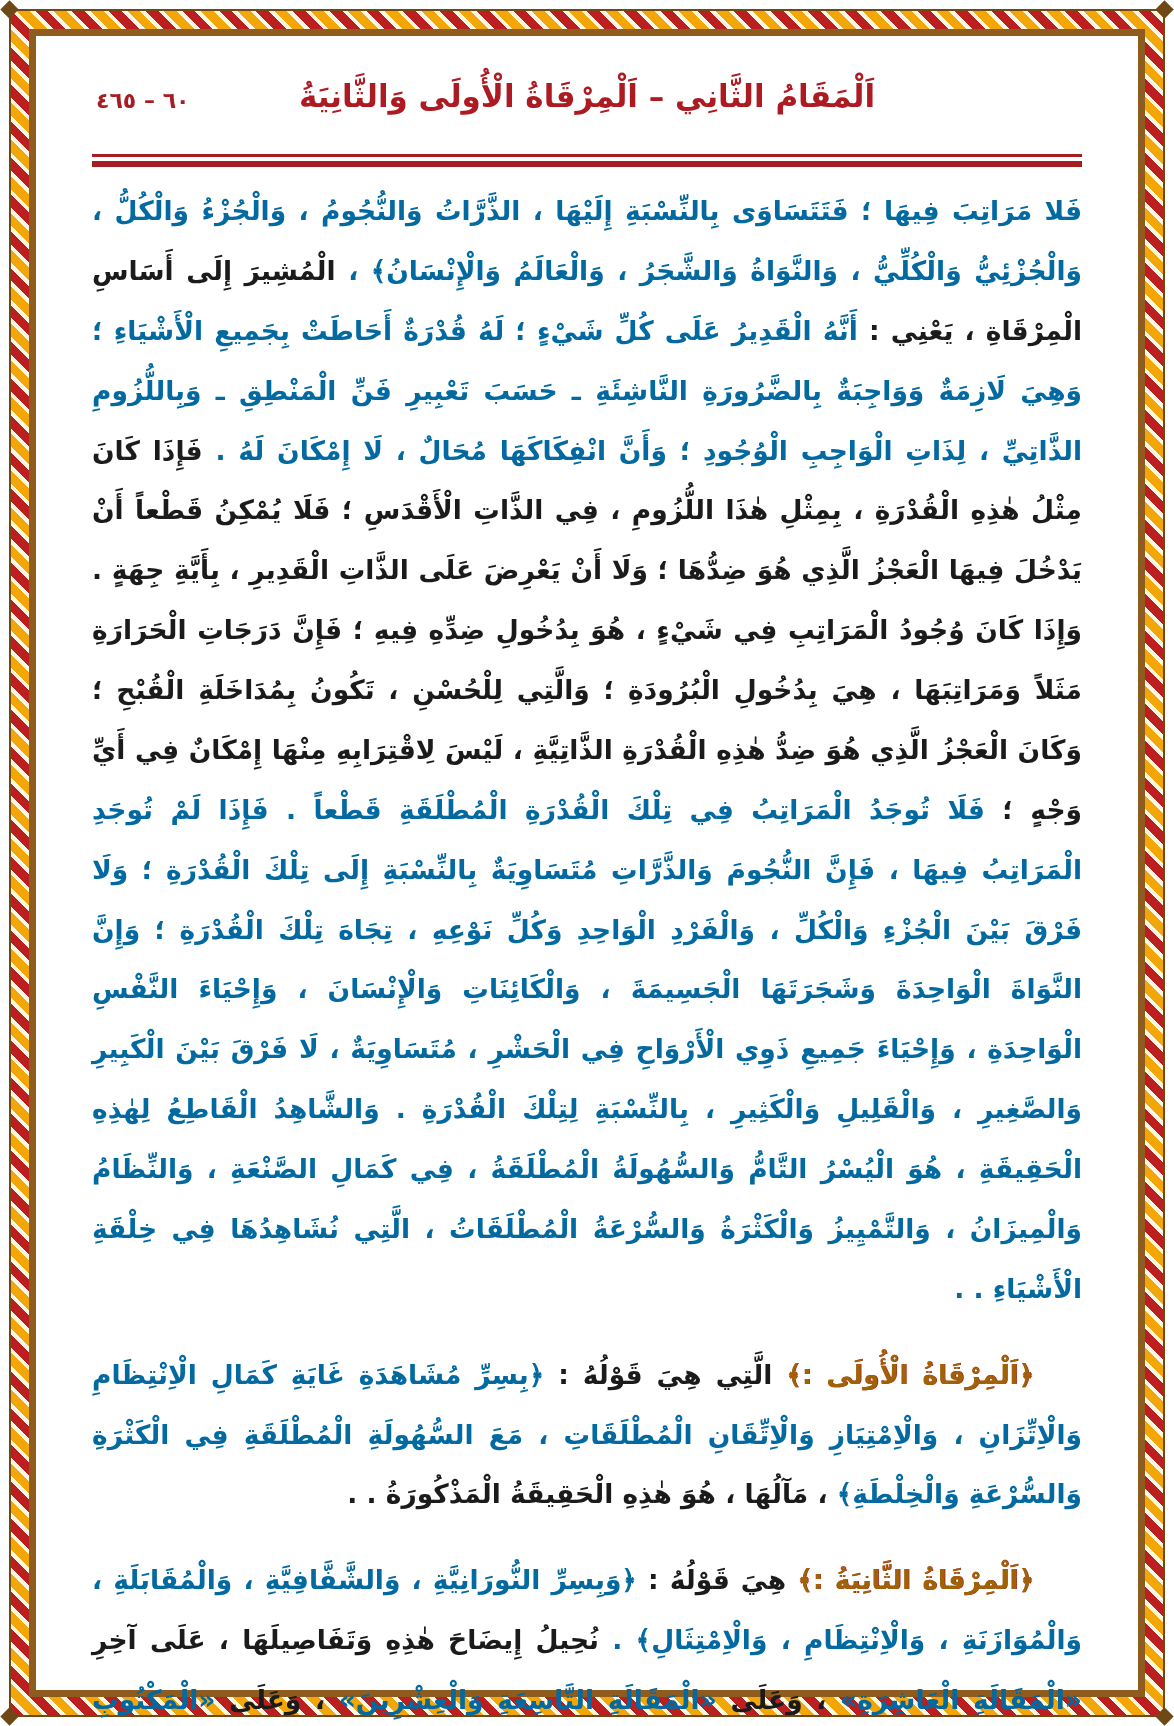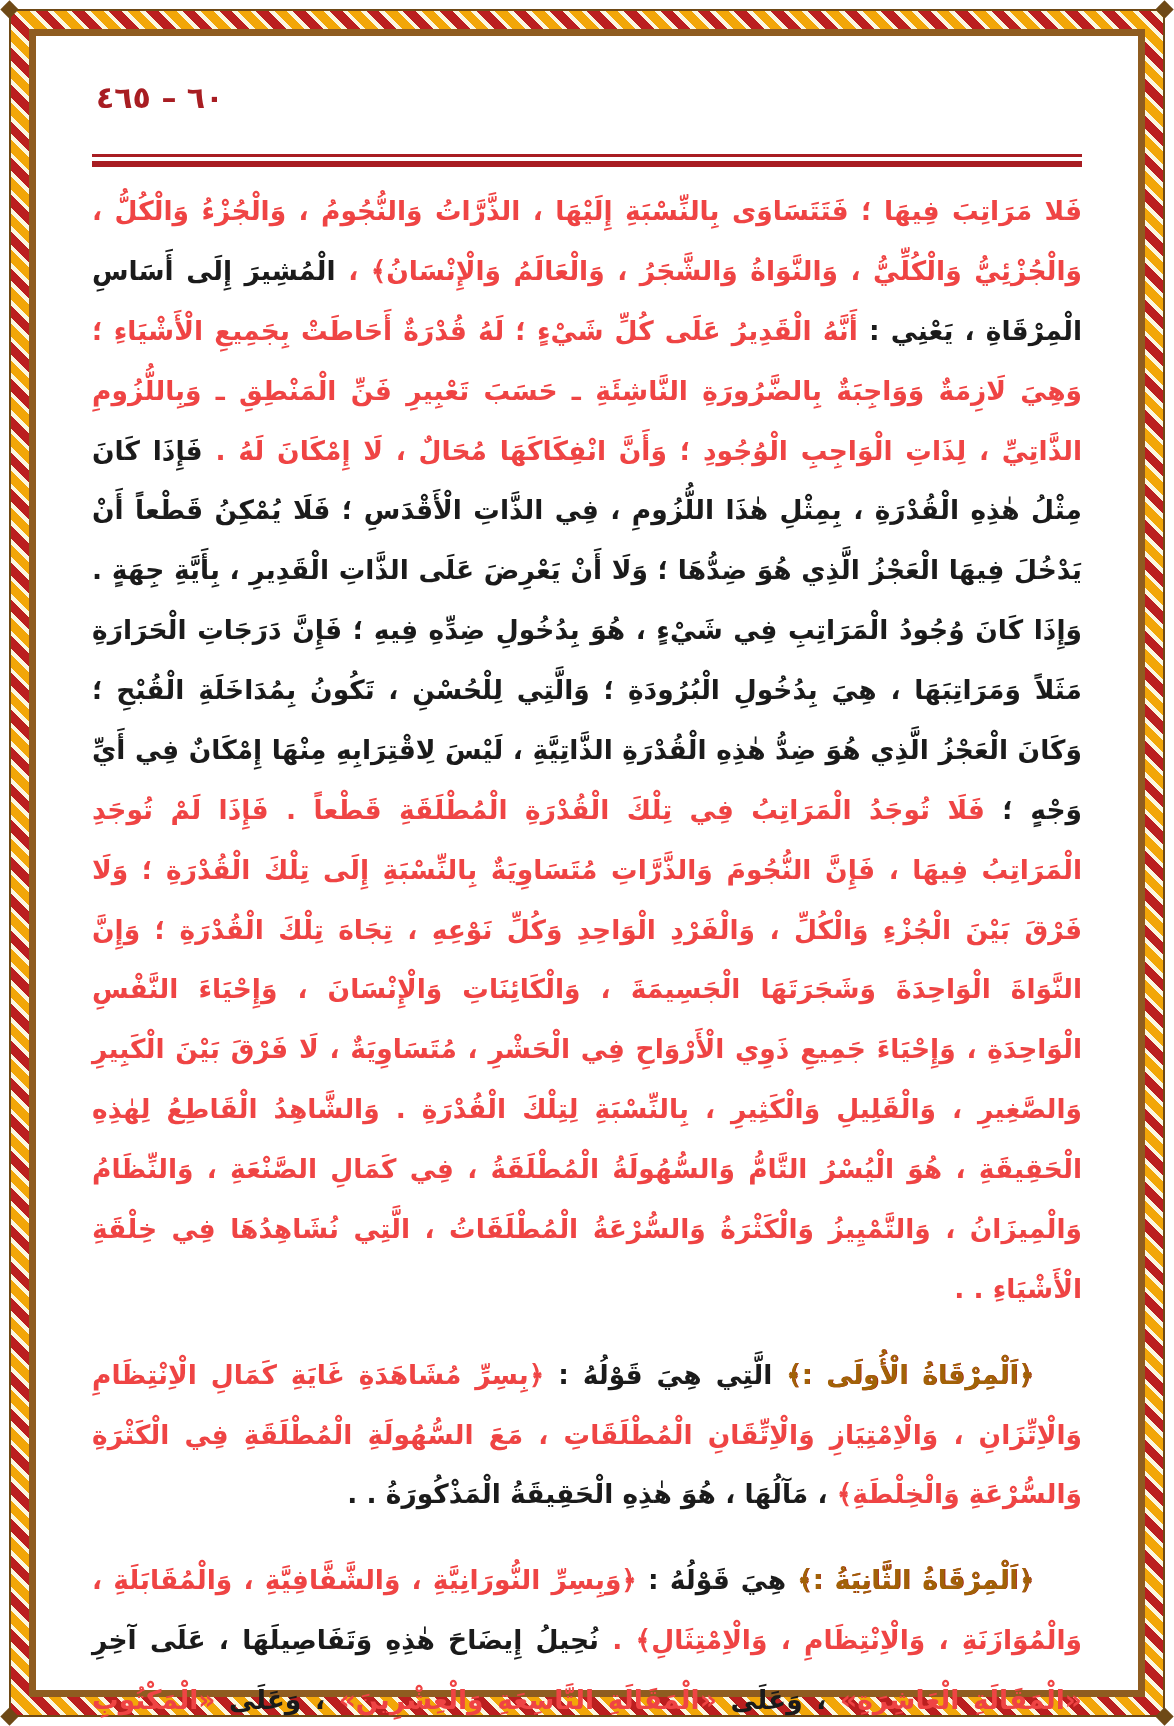--- a/index.html
+++ b/index.html
@@ -36,22 +36,22 @@
 
   
   .content {
     position:absolute; inset:36px;
     direction:rtl;
     padding:28px 56px 0 56px;
     box-sizing:border-box;
   }
   .header { position:relative; height:86px; }
   .page-numbers {
-    position:absolute; left:4px; top:16px;
-    color:#a81d22; font-weight:bold; font-size:30px;
+    position:absolute; left:4px; top:24px;
+    color:#a81d22; font-weight:bold; font-size:22px;
     direction:rtl; white-space:nowrap;
   }
   .page-title {
     text-align:center; padding-top:14px;
     color:#ad1a22; font-weight:bold; font-size:31px;
     letter-spacing:0;
   }
   .header-divider {
     height:4px;
     border-top:3px solid #a81d22;
@@ -61,41 +61,42 @@
 
   .body {
     margin-top:14px;
     font-size:26.5px; font-weight:bold;
     line-height:2.26;
     text-align:justify;
     color:#1b1b1b;
   }
   .para { margin:0 0 26px 0; }
   .para.indent { text-indent:48px; }
-  .seg-red   { color:#ef4444; }
+  .seg-red   { color:#0369a1; }
   .seg-black { color:#1b1b1b; }
   .seg-strong { color:#a16207; text-shadow:0.6px 0 #a6151d; }
 </style>
 </head>
 <body>
 
 <div class="page">
 
   <div class="frame">
     <div class="frame-inner"></div>
   </div>
   <div class="finial tl"></div>
   <div class="finial tr"></div>
   <div class="finial bl"></div>
   <div class="finial br"></div>
 
   <div class="content">
 
     <div class="header">
       <div class="page-numbers">٦٠ – ٤٦٥</div>
+      <div class="page-title">اَلْمَقَامُ الثَّانِي – اَلْمِرْقَاةُ الْأُولَى وَالثَّانِيَةُ</div>
     </div>
 
     <div class="header-divider"></div>
 
     <div class="body">
 
       <p class="para">
         <span class="seg-red">فَلا مَرَاتِبَ فِيهَا ؛ فَتَتَسَاوَى بِالنِّسْبَةِ إِلَيْهَا ، الذَّرَّاتُ وَالنُّجُومُ ، وَالْجُزْءُ وَالْكُلُّ ، وَالْجُزْئِيُّ وَالْكُلِّيُّ ، وَالنَّوَاةُ وَالشَّجَرُ ، وَالْعَالَمُ وَالْإِنْسَانُ﴾ ،</span>
         <span class="seg-black">الْمُشِيرَ إِلَى أَسَاسِ الْمِرْقَاةِ ، يَعْنِي :</span>
         <span class="seg-red">أَنَّهُ الْقَدِيرُ عَلَى كُلِّ شَيْءٍ ؛ لَهُ قُدْرَةٌ أَحَاطَتْ بِجَمِيعِ الْأَشْيَاءِ ؛ وَهِيَ لَازِمَةٌ وَوَاجِبَةٌ بِالضَّرُورَةِ النَّاشِئَةِ ـ حَسَبَ تَعْبِيرِ فَنِّ الْمَنْطِقِ ـ وَبِاللُّزُومِ الذَّاتِيِّ ، لِذَاتِ الْوَاجِبِ الْوُجُودِ ؛ وَأَنَّ انْفِكَاكَهَا مُحَالٌ ، لَا إِمْكَانَ لَهُ .</span>

